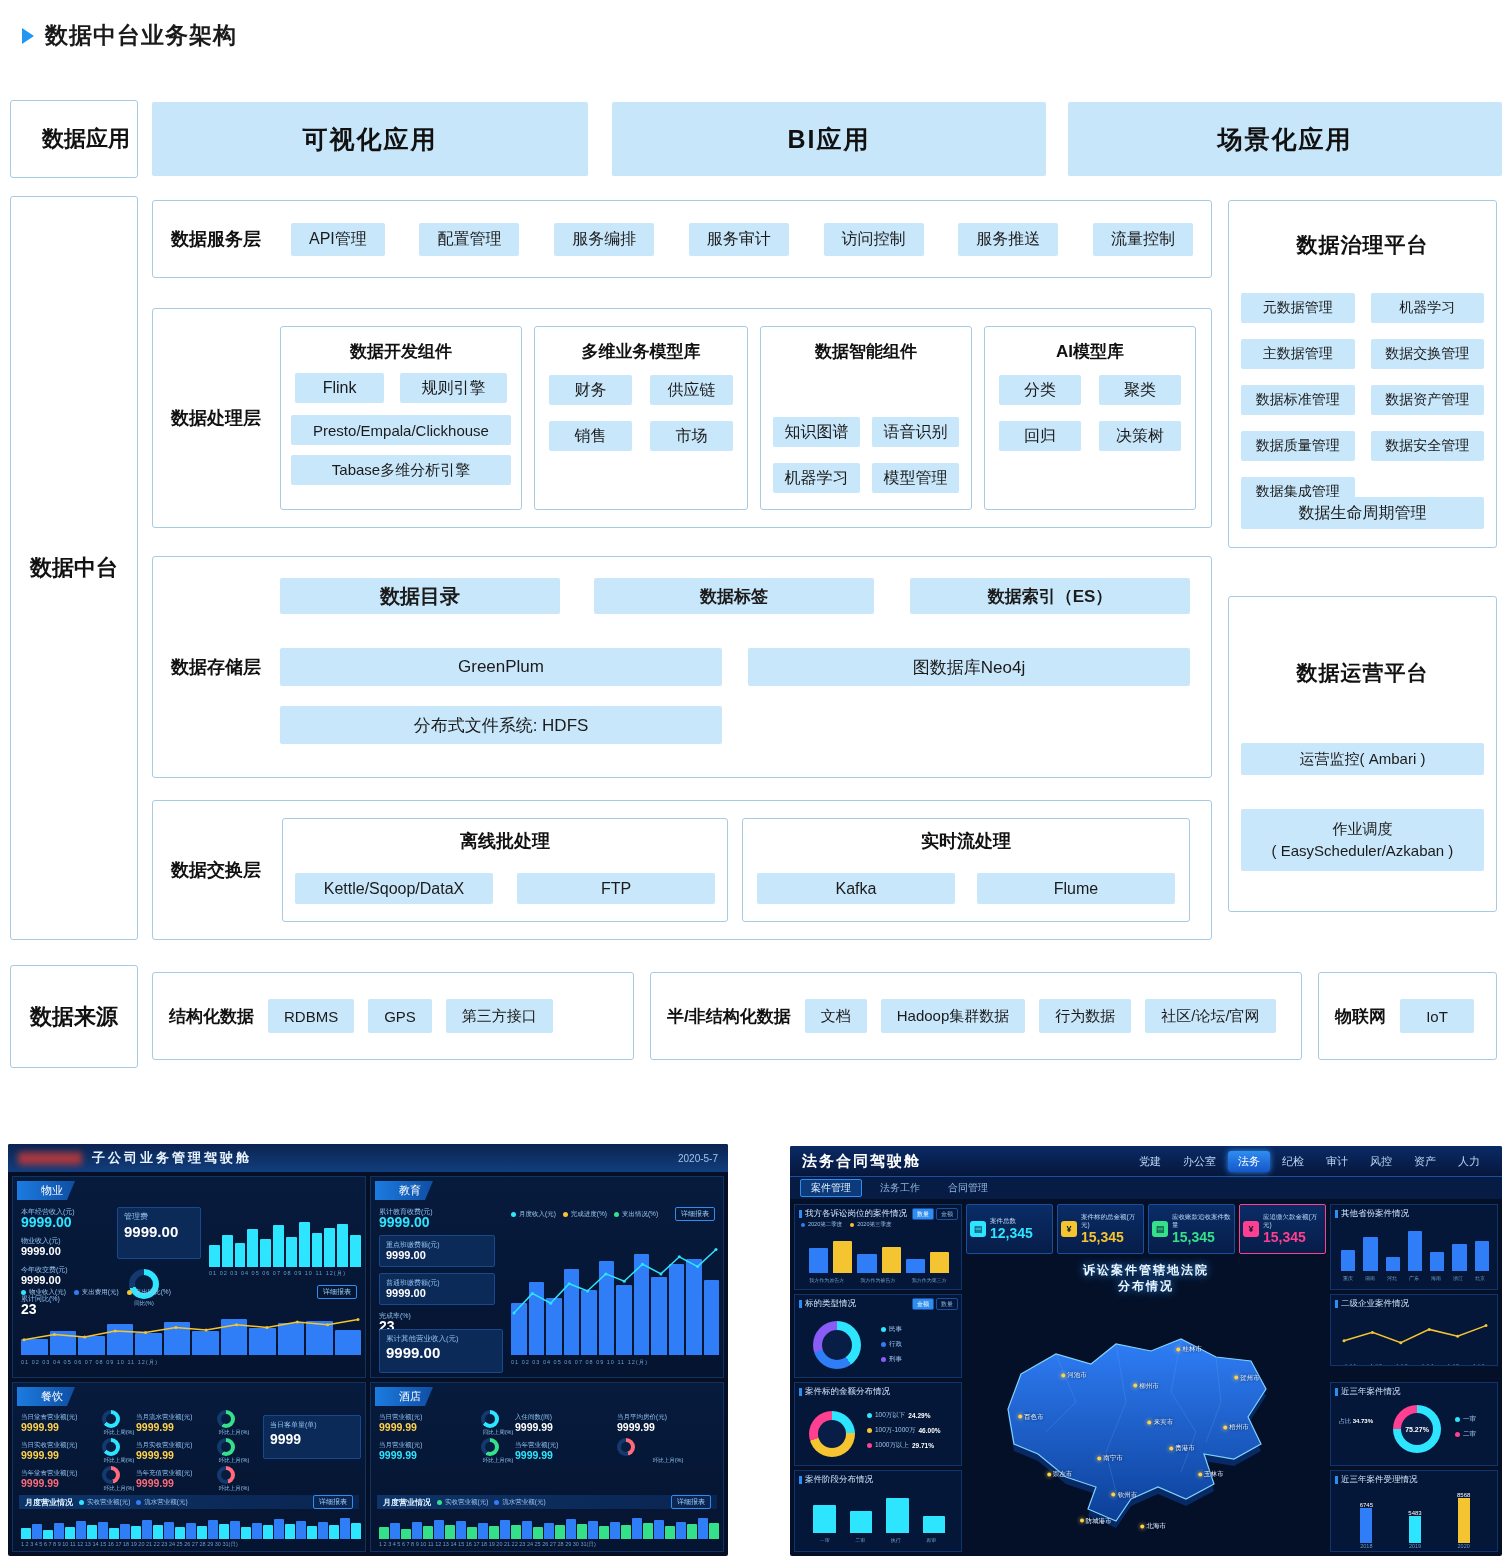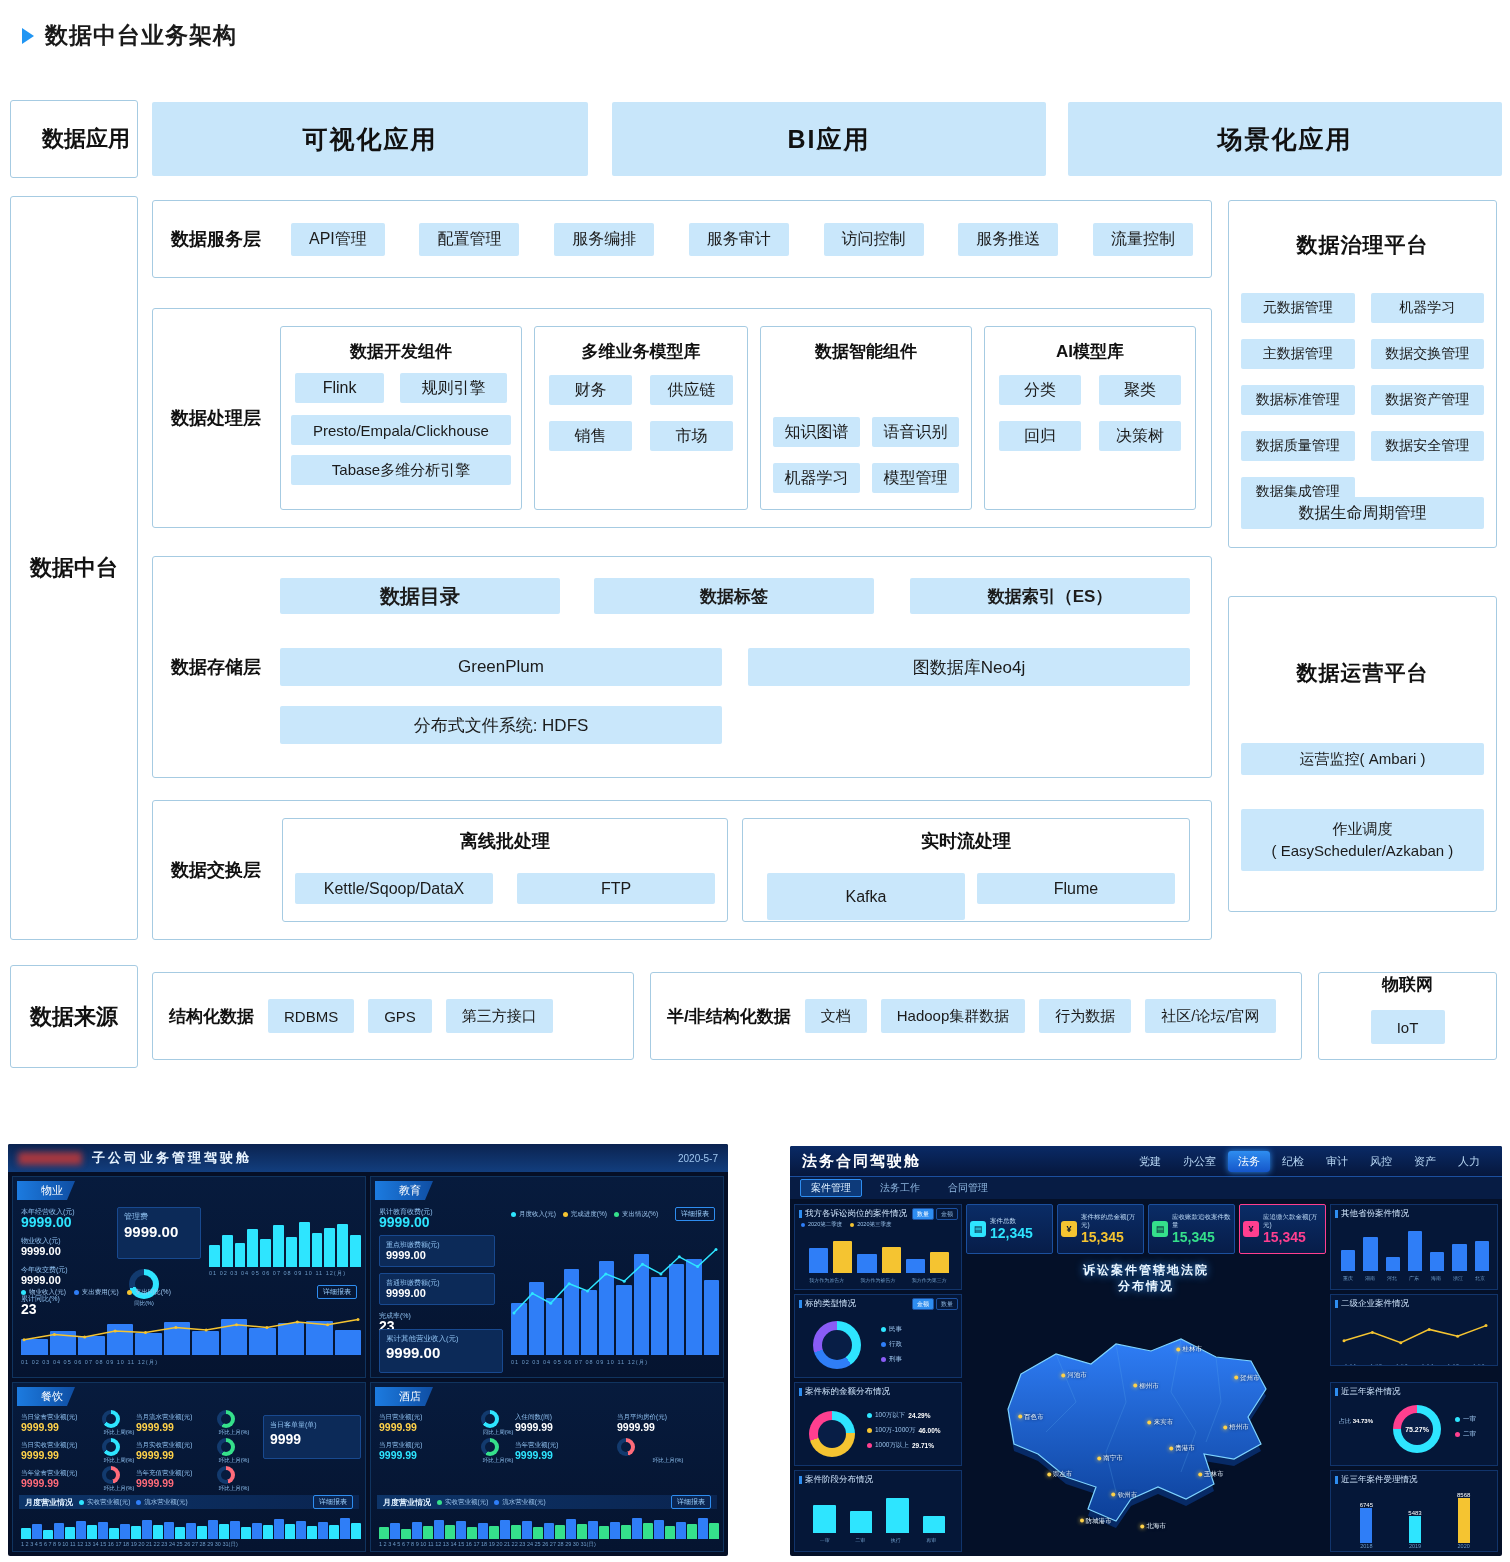--- a/index.html
+++ b/index.html
@@ -188,41 +188,41 @@
   <div class="whitebox" style="left:152px;top:800px;width:1060px;height:140px;">
     <span class="layer-label">数据交换层</span>
   </div>
   <div class="whitebox" style="left:282px;top:818px;width:446px;height:104px;">
     <div class="group-title" style="top:10px;font-size:18px;">离线批处理</div>
     <div class="chip" style="position:absolute;left:12px;top:54px;width:198px;height:31px;">Kettle/Sqoop/DataX</div>
     <div class="chip" style="position:absolute;right:12px;top:54px;width:198px;height:31px;">FTP</div>
   </div>
   <div class="whitebox" style="left:742px;top:818px;width:448px;height:104px;">
     <div class="group-title" style="top:10px;font-size:18px;">实时流处理</div>
-    <div class="chip" style="position:absolute;left:14px;top:54px;width:198px;height:47px;margin-left:10px;">Kafka</div>
+    <div class="chip" style="position:absolute;left:14px;top:54px;width:198px;height:31px;">Kafka</div>
     <div class="chip" style="position:absolute;right:14px;top:54px;width:198px;height:31px;">Flume</div>
   </div>
 
   <div class="whitebox side-label" style="left:10px;top:965px;width:128px;height:103px;">
       <span>数据来源</span>
     </div>
   <div class="whitebox src-box" style="left:152px;top:972px;width:482px;height:88px;">
     <span class="src-title">结构化数据</span>
     <div class="chip">RDBMS</div>
     <div class="chip">GPS</div>
     <div class="chip">第三方接口</div>
   </div>
   <div class="whitebox src-box" style="left:650px;top:972px;width:652px;height:88px;">
     <span class="src-title">半/非结构化数据</span>
     <div class="chip">文档</div>
     <div class="chip">Hadoop集群数据</div>
     <div class="chip">行为数据</div>
     <div class="chip">社区/论坛/官网</div>
   </div>
-  <div class="whitebox src-box" style="left:1318px;top:972px;width:179px;height:88px;flex-direction:column;">
+  <div class="whitebox src-box" style="left:1318px;top:972px;width:179px;height:88px;">
     <span class="src-title">物联网</span>
     <div class="chip" style="width:74px;">IoT</div>
   </div>
 
   <div class="abs dash" style="left:8px;top:1144px;width:720px;height:412px;">
     <div class="dl-head">
       <div class="dl-logo"></div>
       <div class="dl-title">子公司业务管理驾驶舱</div>
       <div class="dl-date">2020-5-7</div>
     </div>

